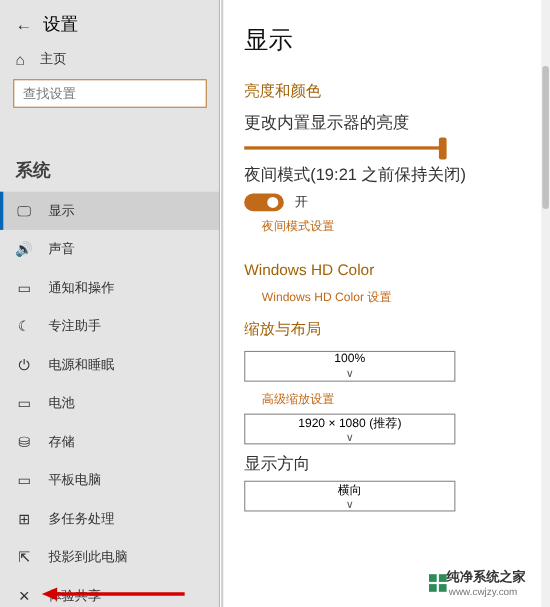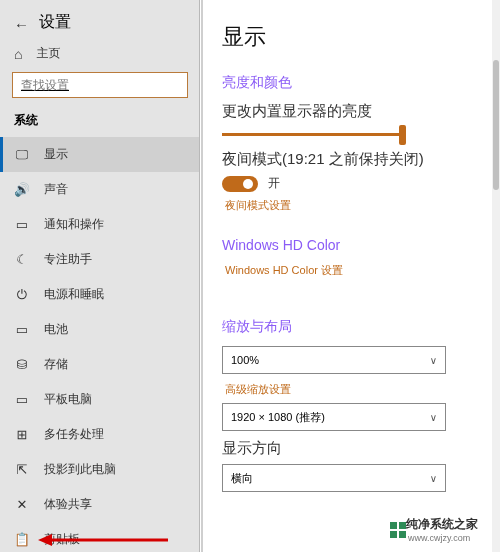--- a/index.html
+++ b/index.html
@@ -4,46 +4,46 @@
   <style>
     * { margin: 0; padding: 0; box-sizing: border-box; font-family: "Microsoft YaHei", "Segoe UI", sans-serif; }
     body { width: 500px; height: 552px; overflow: hidden; background: #fff; display: flex; position: relative; }
     
     .sidebar { width: 200px; height: 100%; background: #e4e4e4; display: flex; flex-direction: column; padding-top: 6px; }
     .top-row { display: flex; align-items: center; padding: 6px 14px 4px; gap: 10px; }
     .back-btn { font-size: 15px; color: #333; cursor: pointer; }
     .home-row { display: flex; align-items: center; gap: 14px; padding: 8px 14px 6px; font-size: 12px; color: #333; cursor: pointer; }
     .home-row .ic { font-size: 14px; }
     .searchbox-wrap { padding: 4px 12px 8px; }
-    .searchbox { width: 100%; height: 26px; border: 1px solid #b97a3a; background: #fff; padding: 0 8px; font-size: 12px; outline: none; text-decoration: underline; }
-    .category { padding: 6px 14px 8px; font-size: 12px; font-weight: bold; color: #000000; }
+    .searchbox { width: 100%; height: 26px; border: 1px solid #b97a3a; background: #fff; padding: 0 8px; font-size: 12px; outline: none; }
+    .category { padding: 6px 14px 8px; font-size: 16px; font-weight: bold; color: #404040; margin-top: 33px; }
     .nav { flex: 1; overflow: hidden; }
     .nav-item { display: flex; align-items: center; gap: 14px; padding: 9px 14px; font-size: 12px; color: #333; cursor: pointer; position: relative; }
     .nav-item.active { background: #d0d0d0; }
     .nav-item.active::before { content:""; position:absolute; left:0; top:0; bottom:0; width:3px; background:#0a66b4; }
     .nav-item .ic { width: 16px; display: inline-flex; justify-content: center; font-size: 13px; color: #333; }
     .divider-v { position: absolute; left: 199px; top: 0; bottom: 0; width: 1px; background: #b8b8b8; }
     .divider-v2 { position: absolute; left: 201px; top: 0; bottom: 0; width: 2px; background: #cfcfcf; }
     
     .main { flex: 1; height: 100%; overflow-y: auto; padding: 22px 18px 10px 22px; }
     .main h1 { font-size: 22px; font-weight: 400; color: #111; margin-bottom: 22px; }
-    .section-h { font-size: 14px; color: #8b5cf6; margin: 14px 0 10px; }
+    .section-h { font-size: 14px; color: #a16207; margin: 14px 0 10px; }
     .sub-label { font-size: 15px; color: #333; margin-bottom: 6px; }
     
     .slider-track { width: 180px; height: 3px; background: #c06a1a; position: relative; margin: 12px 0 14px; }
     .slider-thumb { position: absolute; right: -4px; top: -8px; width: 7px; height: 20px; background: #c06a1a; border-radius: 2px; }
     
     .toggle-row { display: flex; align-items: center; gap: 10px; margin: 6px 0 6px; }
     .toggle { width: 36px; height: 16px; background: #c06a1a; border-radius: 9px; position: relative; cursor: pointer; }
     .toggle::after { content:""; position:absolute; left:21px; top:3px; width:10px; height:10px; background:#fff; border-radius:50%; }
     .toggle-label { font-size: 12px; color: #333; }
-    .link { font-size: 11px; color: #c06a1a; cursor: pointer; margin: 6px 3px; display: block; }
+    .link { font-size: 11px; color: #c06a1a; cursor: pointer; margin: 6px 16px; display: block; }
     .desc { font-size: 11px; color: #555; margin: 4px 0 6px; line-height: 1.5; }
     
-    .select { width: 224px; height: 28px; border: 1px solid #888; background: #fff; font-size: 11px; padding: 0 8px; display: flex; align-items: center; justify-content: space-between; cursor: pointer; margin-bottom: 8px; }
+    .select { width: 192px; height: 28px; border: 1px solid #888; background: #fff; font-size: 11px; padding: 0 8px; display: flex; align-items: center; justify-content: space-between; cursor: pointer; margin-bottom: 8px; flex-direction: column; }
     .select .chev { font-size: 10px; color: #555; }
     
     .arrow-svg { position: absolute; left: 38px; bottom: 2px; pointer-events: none; }
     
     .watermark { position: absolute; right: 16px; bottom: 6px; display: flex; align-items: center; gap: 0; font-size: 12px; color: #333; font-weight: bold; padding: 3px 6px; }
     .wm-logo { width: 16px; height: 16px; display: grid; grid-template-columns: 1fr 1fr; grid-template-rows: 1fr 1fr; gap: 2px; }
     .wm-logo div { background: #2e8b57; }
     .wm-url { font-size: 9px; color: #777; font-weight: normal; margin-left: 2px; display:block; }
     
     .scrollbar-stub { position:absolute; right:0; top:0; bottom:0; width:8px; background:#f0f0f0; }
@@ -133,21 +133,21 @@
   <div class="sub-label">夜间模式(19:21 之前保持关闭)</div>
   <div class="toggle-row">
     <div class="toggle"></div>
     <span class="toggle-label">开</span>
   </div>
   <span class="link">夜间模式设置</span>
 
   <div class="section-h" style="margin-top:24px">Windows HD Color</div>
   <span class="link">Windows HD Color 设置</span>
 
-  <div class="section-h" style="margin-top:40px">缩放与布局</div>
+  <div class="section-h" style="margin-top:13px">缩放与布局</div>
   <div class="select">
     <span>100%</span>
     <span class="chev">∨</span>
   </div>
   <span class="link">高级缩放设置</span>
 
   <div class="select">
     <span>1920 × 1080 (推荐)</span>
     <span class="chev">∨</span>
   </div>

